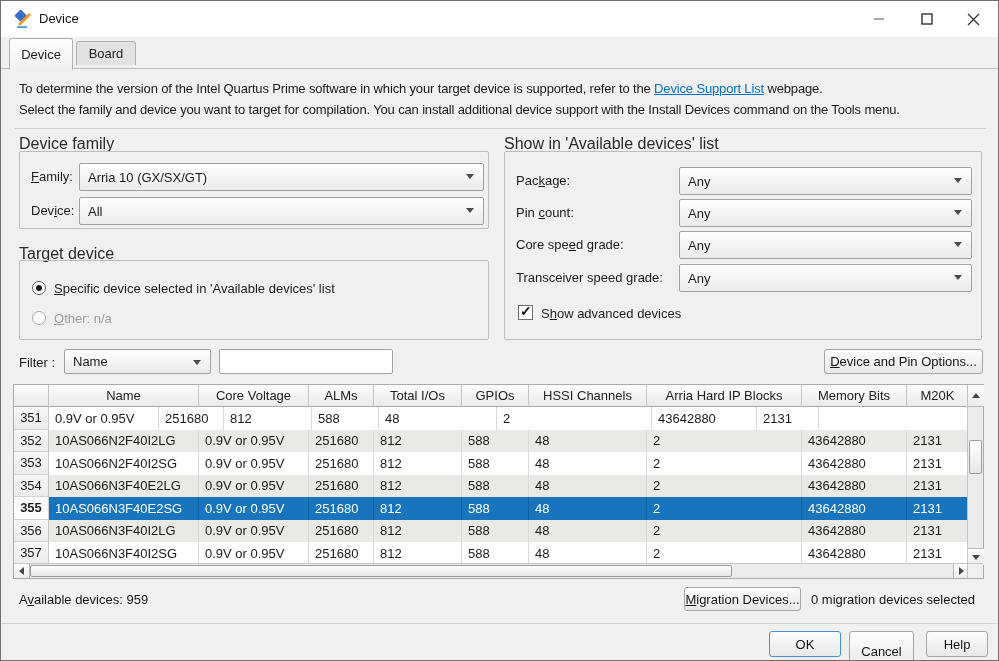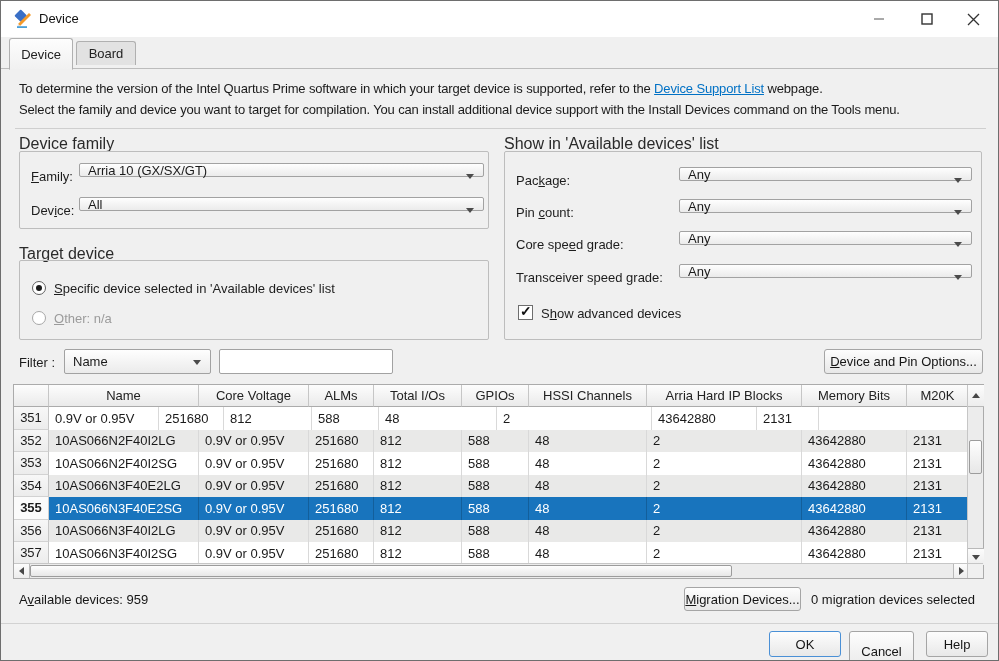--- a/index.html
+++ b/index.html
@@ -32,21 +32,21 @@
   .desc { position:absolute; left:18px; top:77px; width:963px; line-height:21px; font-size:13px; letter-spacing:-0.15px; white-space:nowrap; overflow:hidden; }
   .desc a { color:var(--link,#0071c5); text-decoration:underline; cursor:pointer; }
   .sep-desc { position:absolute; left:14px; top:127px; width:971px; border-top:1px solid #cfcfcf; }
 
   
   .gb-title { position:absolute; font-size:16px; color:#2a2a2a; }
   .gbox { position:absolute; border:1px solid #bdbdbd; border-radius:2px; }
   .flabel { position:absolute; font-size:13px; color:#1d1d1d; }
   .flabel.dim { color:#9b9b9b; }
 
-  .combo { position:absolute; height:14px; background:linear-gradient(#fefefe,#ebebeb);
+  .combo { position:absolute; height:28px; background:linear-gradient(#fefefe,#ebebeb);
     border:1px solid #a2a2a2; border-radius:2px; display:flex; align-items:center;
     padding-left:8px; font-size:13px; cursor:default; }
   .combo .arr { position:absolute; right:9px; top:10px; width:0; height:0;
     border-left:4px solid transparent; border-right:4px solid transparent; border-top:5px solid #4b4b4b; }
 
   .radio { position:absolute; width:14px; height:14px; border-radius:50%; background:#fff; border:1px solid #5f5f5f; }
   .radio.on::after { content:''; position:absolute; left:3px; top:3px; width:6px; height:6px; border-radius:50%; background:#1b1b1b; }
   .radio.off { border-color:#a7a7a7; }
 
   .checkbox { position:absolute; width:15px; height:15px; background:#fff; border:1px solid #6e6e6e; }

